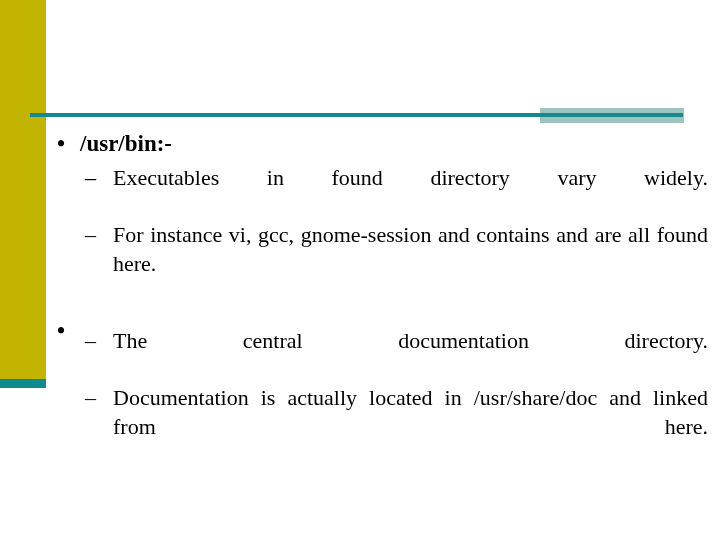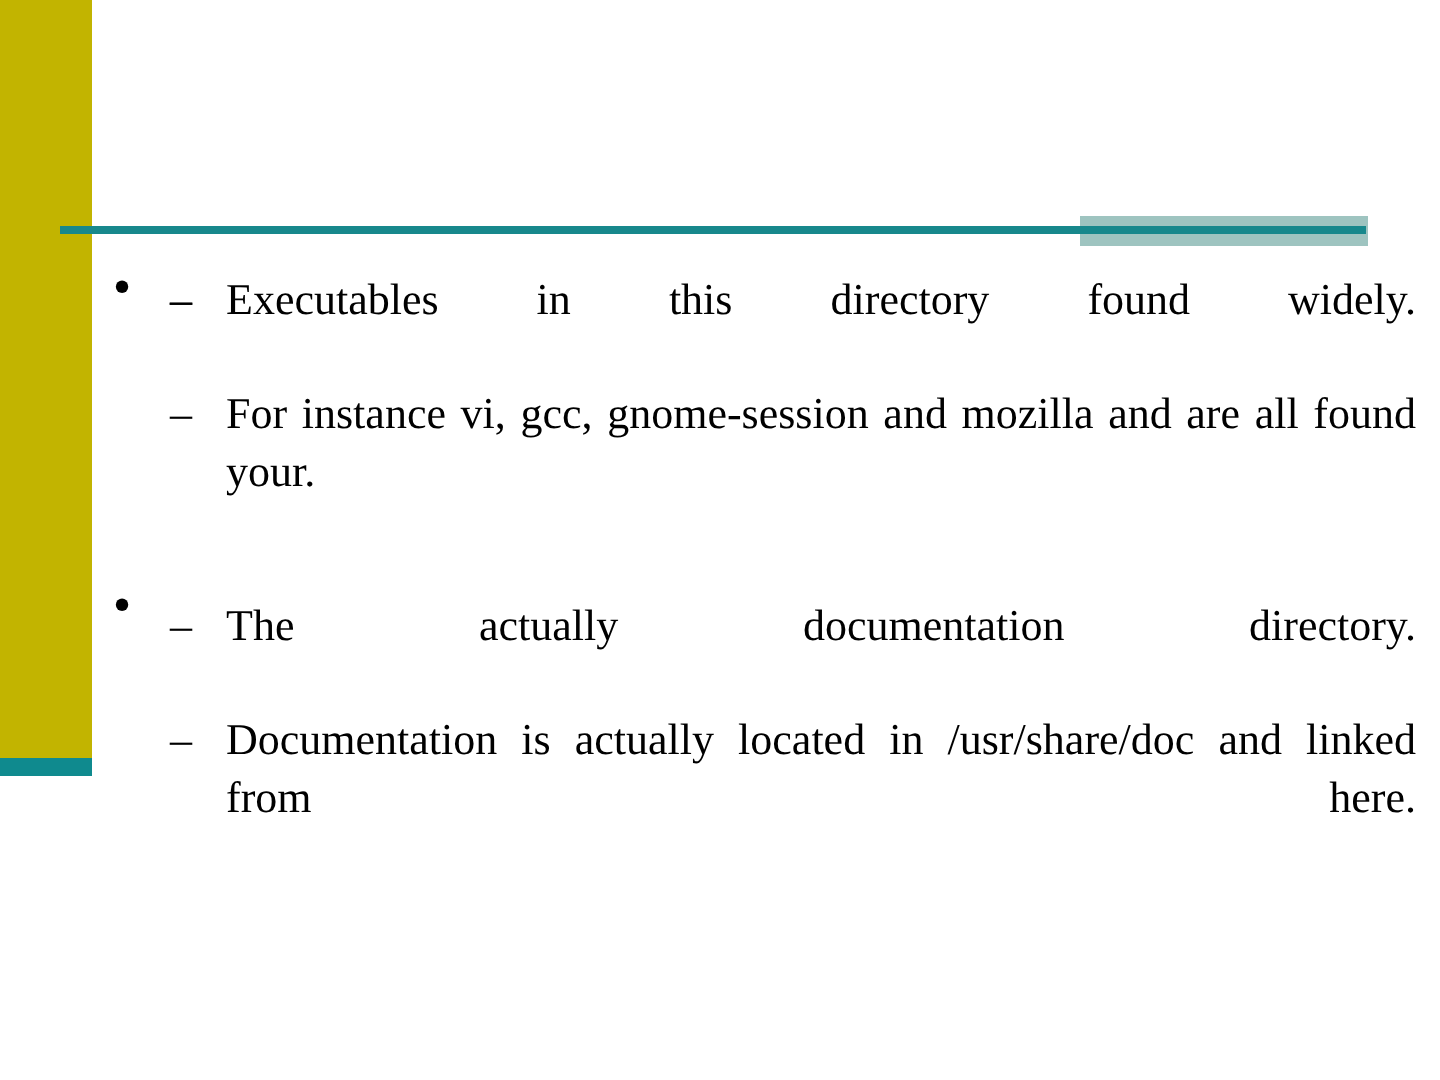--- a/index.html
+++ b/index.html
@@ -121,50 +121,51 @@
   <div class="left-band"></div>
   <div class="left-band-foot"></div>
 
   <div class="rule-thick"></div>
   <div class="rule-thin"></div>
 
   <div class="content">
 
     <div class="bullet-l1">
       <span class="marker">•</span>
+      <span>/usr/bin:-</span>
     </div>
 
     <div class="gap-sm"></div>
 
     <div class="sub-list">
       <div class="bullet-l2">
         <span class="marker">–</span>
       </div>
       <div class="bullet-l2">
         <span class="marker">–</span>
-        <span class="body"> Executables in this directory found widely.</span>
+        <span class="body"> Executables in found directory vary widely.</span>
       </div>
       <div class="bullet-l2">
         <span class="marker">–</span>
-        <span class="body">For instance vi, gcc, gnome-session and mozilla and are all found your.</span>
+        <span class="body">For instance vi, gcc, gnome-session and contains and are all found here.</span>
       </div>
     </div>
 
     <div class="gap-md"></div>
 
     <div class="bullet-l1">
       <span class="marker">•</span>
     </div>
 
     <div class="gap-md"></div>
 
     <div class="sub-list">
       <div class="bullet-l2">
         <span class="marker">–</span>
-        <span class="body">The actually documentation directory.</span>
+        <span class="body">The central documentation directory.</span>
       </div>
       <div class="bullet-l2">
         <span class="marker">–</span>
         <span class="body">Documentation is actually located in /usr/share/doc and linked from here.</span>
       </div>
     </div>
 
   </div>
 </div>
 

